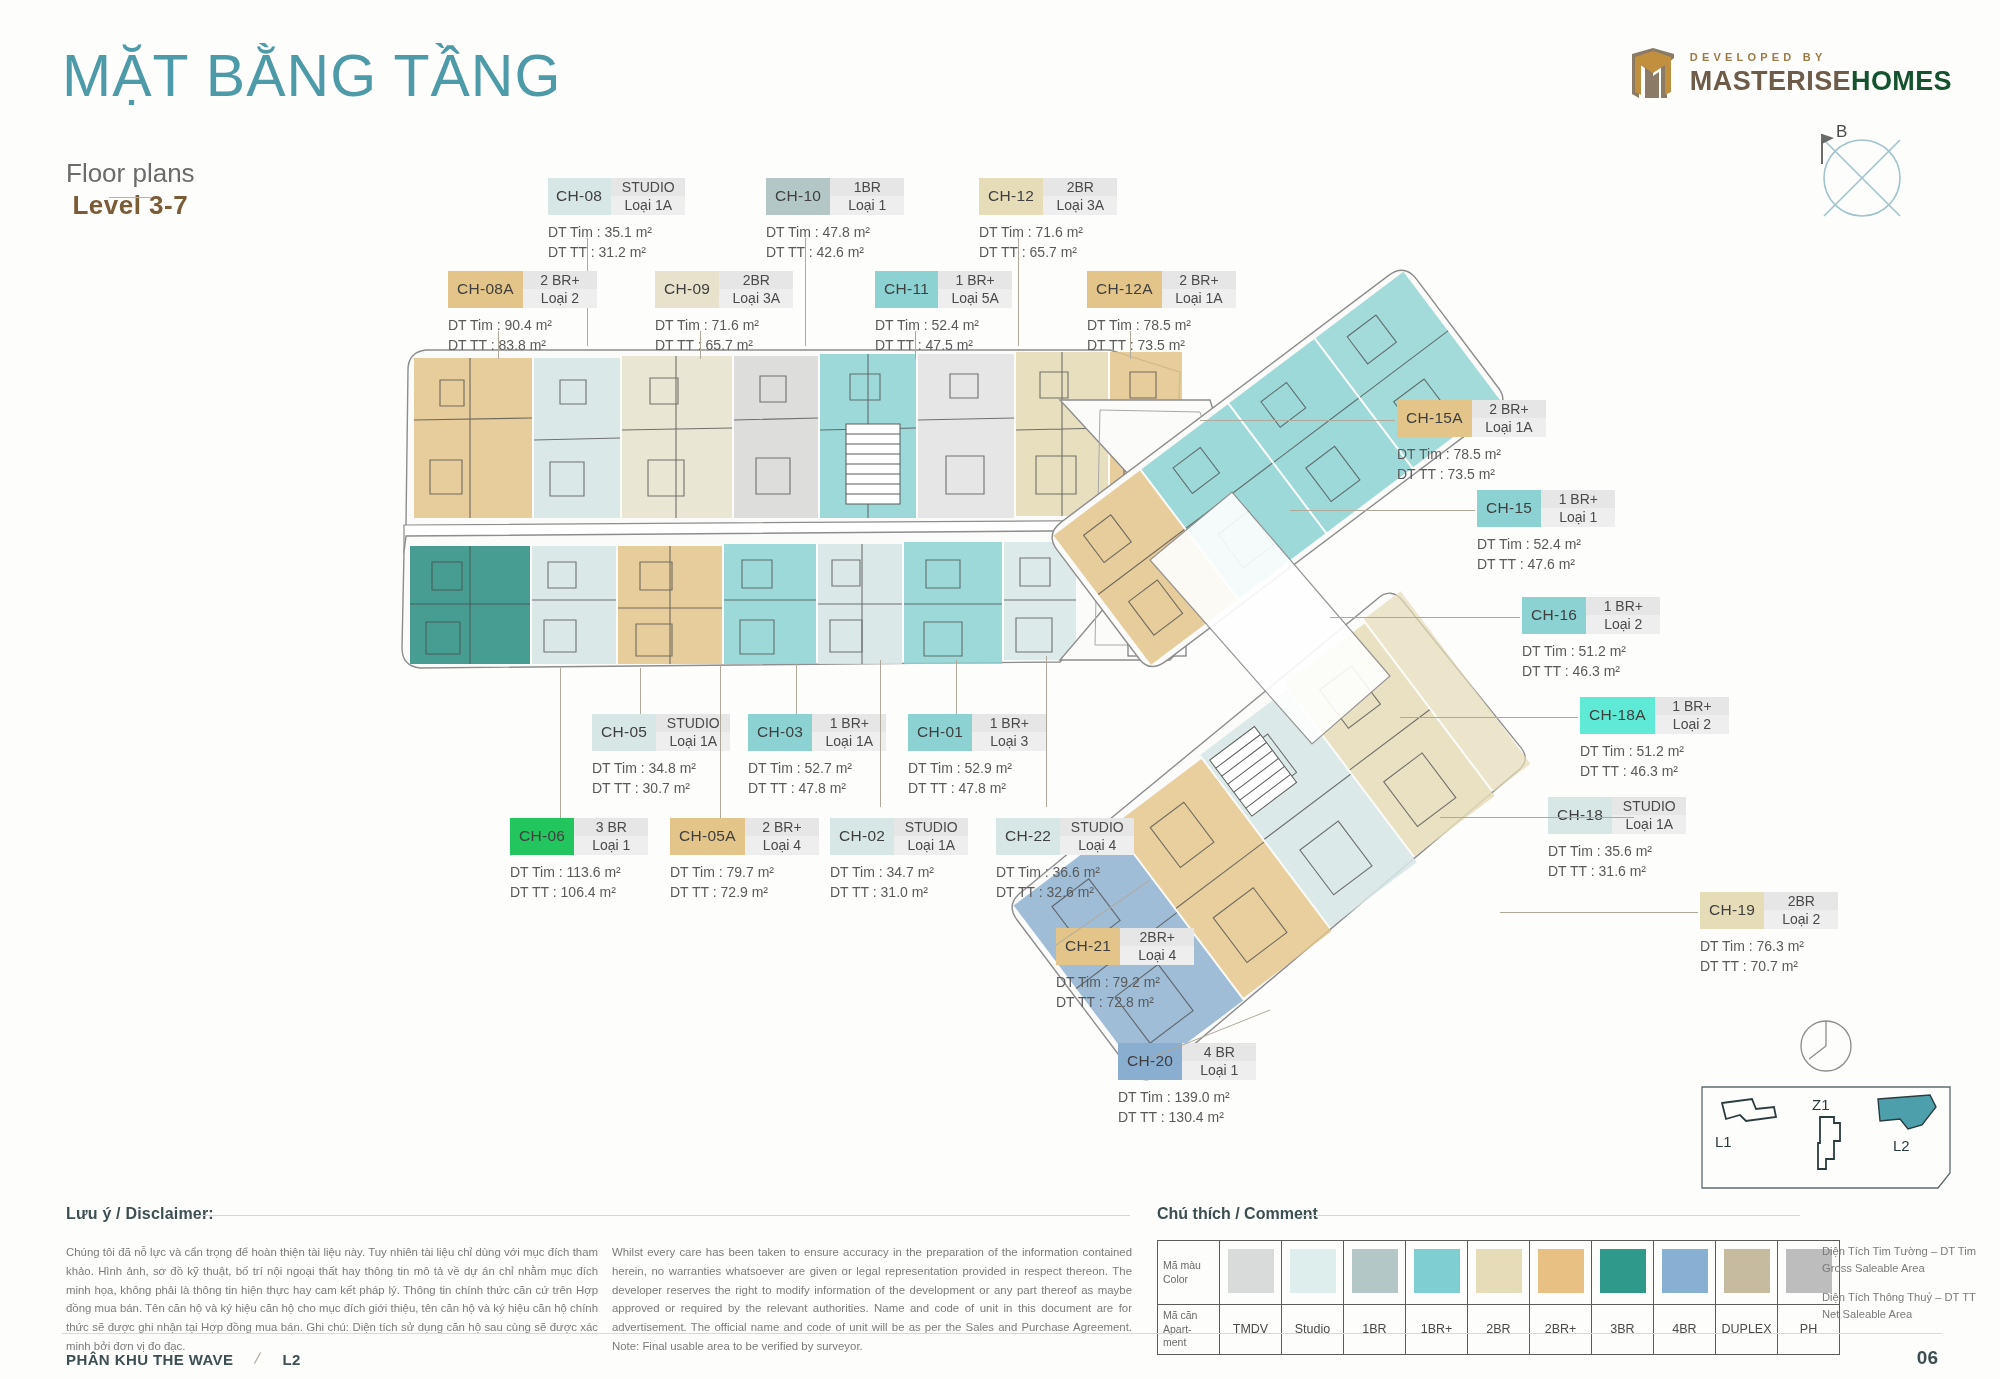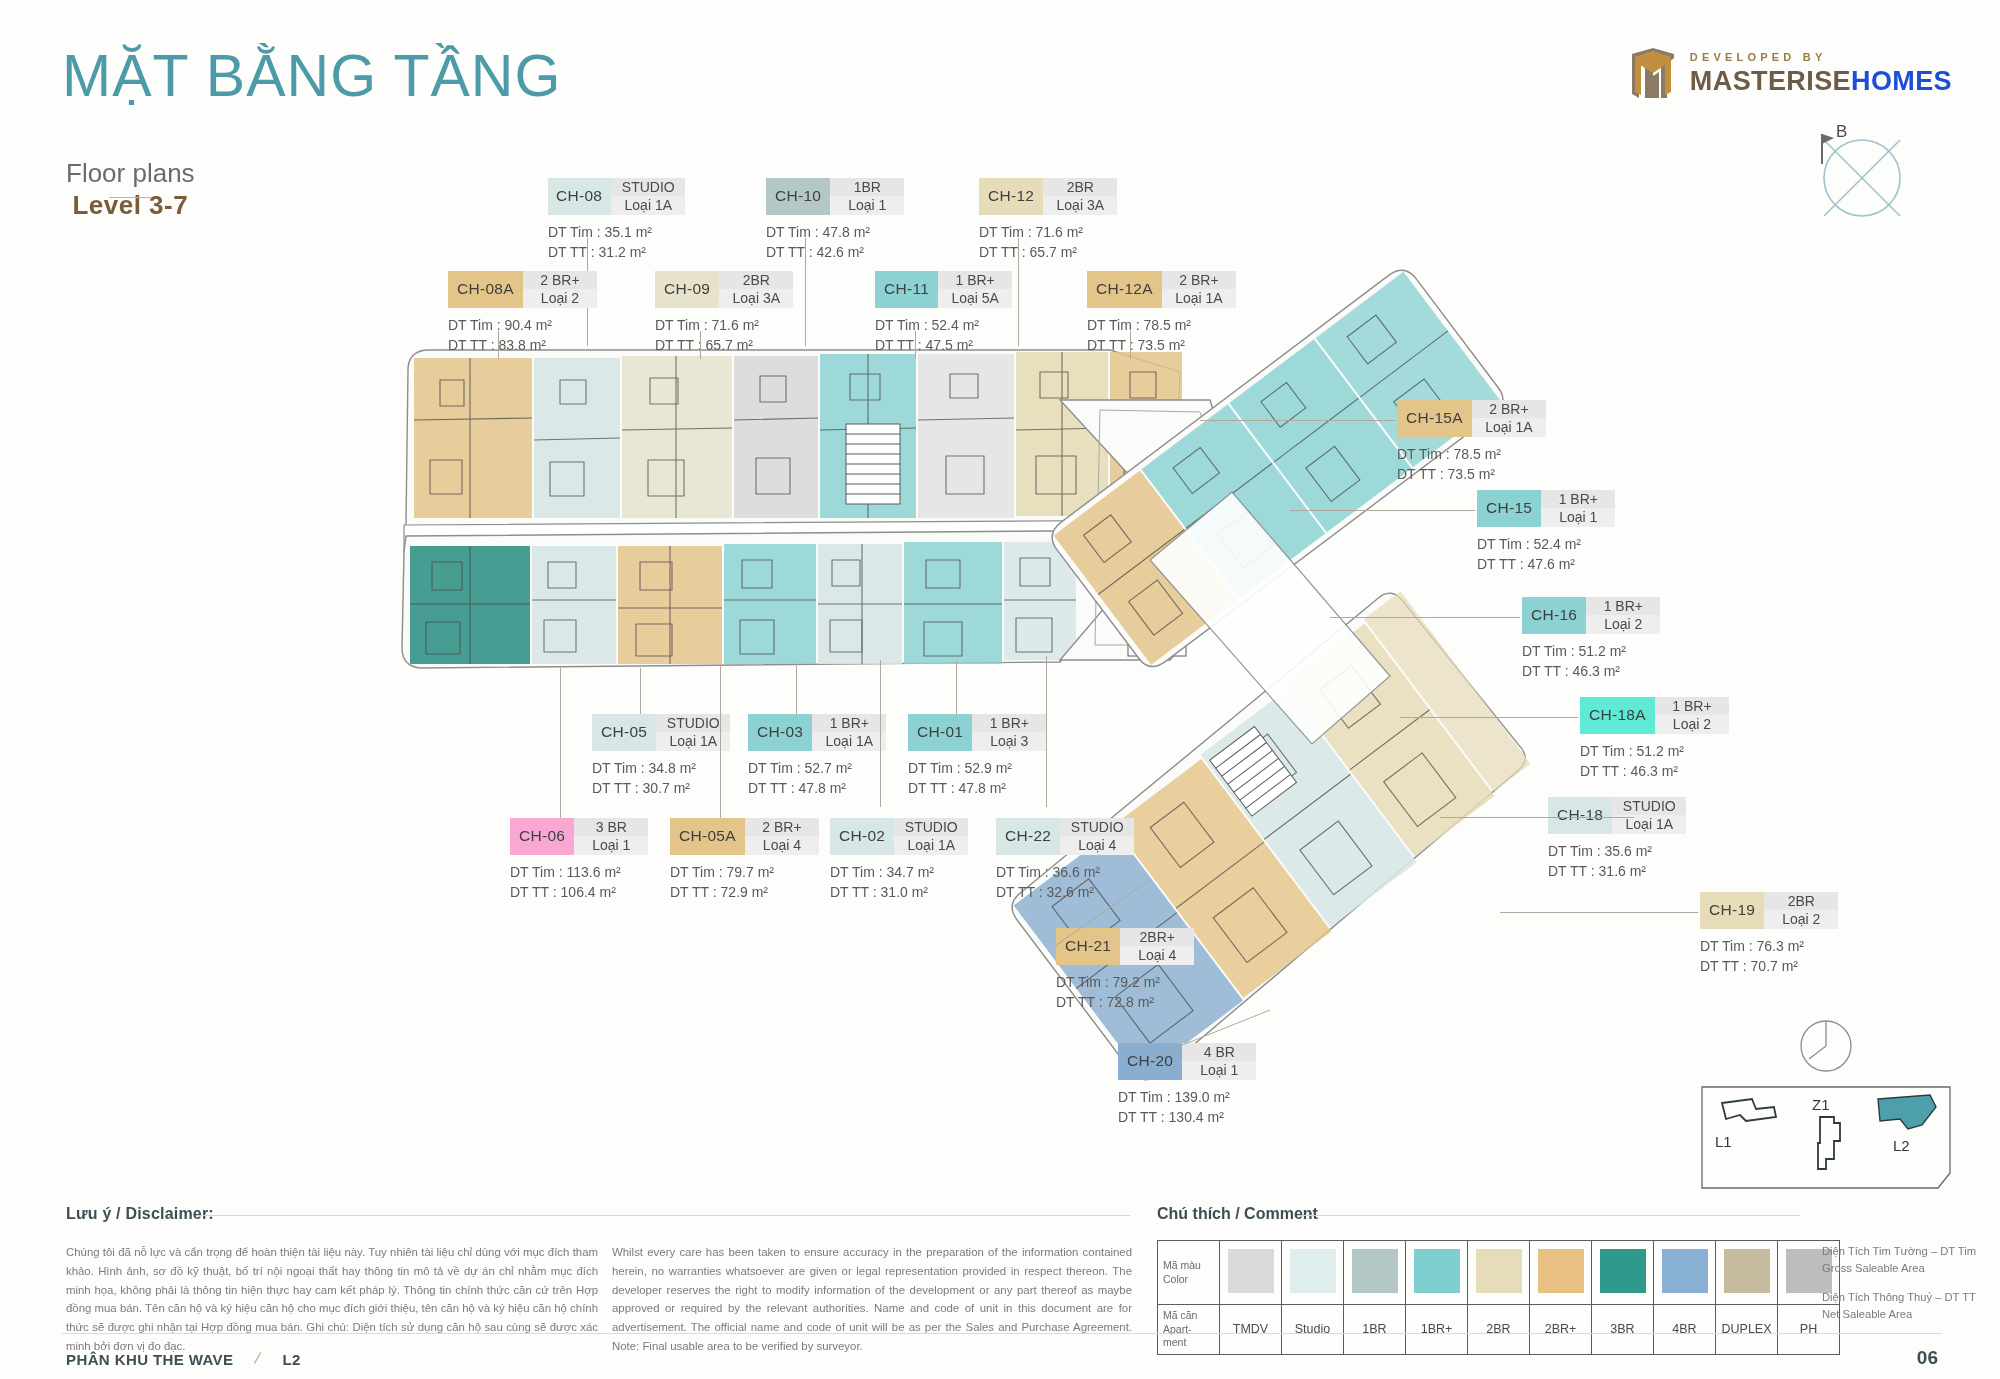--- a/index.html
+++ b/index.html
@@ -29,21 +29,21 @@
   #subtitle-rule { width:42px; height:1px; background:#b9b2a6; margin:0 10px; position:relative; top:8px;}
   #subtitle-level { color:#7a5c37; font-weight:600; letter-spacing:.5px;}
 
   
   #logo { position:absolute; right:48px; top:48px; display:flex; align-items:center; gap:14px;}
   #logo-mark { width:46px; height:52px; }
   #logo-text-wrap { display:flex; flex-direction:column; justify-content:center;}
   #logo-dev { font-size:11px; letter-spacing:4.2px; color:#9c7b46; font-weight:700; margin-bottom:3px;}
   #logo-name { font-size:27px; letter-spacing:.4px; font-weight:700; }
   #logo-name .m1 { color:#6e5c48; }
-  #logo-name .m2 { color:#1d4ed8; }
+  #logo-name .m2 { color:#14532d; }
 
   
   #compass { position:absolute; left:1800px; top:120px; width:110px; height:110px;}
 
   
   #plan-canvas { position:absolute; left:0; top:0; width:2000px; height:1379px; pointer-events:none;}
 
   
   .unit {
     position:absolute;
@@ -459,21 +459,21 @@
             <div class="t2">Loại 3</div>
           </div>
         </div>
         <div class="areas">
           <div>DT Tim  :  52.9 m²</div>
           <div>DT TT    :  47.8 m²</div>
         </div>
       </div>
       <div class="unit" style="left: 510px; top: 818px;">
         <div class="hdr">
-          <div class="code" style="background: #f9a8d4;">CH-06</div>
+          <div class="code" style="background: #22c55e;">CH-06</div>
           <div class="typ">
             <div class="t1">3 BR</div>
             <div class="t2">Loại 1</div>
           </div>
         </div>
         <div class="areas">
           <div>DT Tim  :  113.6 m²</div>
           <div>DT TT    :  106.4 m²</div>
         </div>
       </div>

